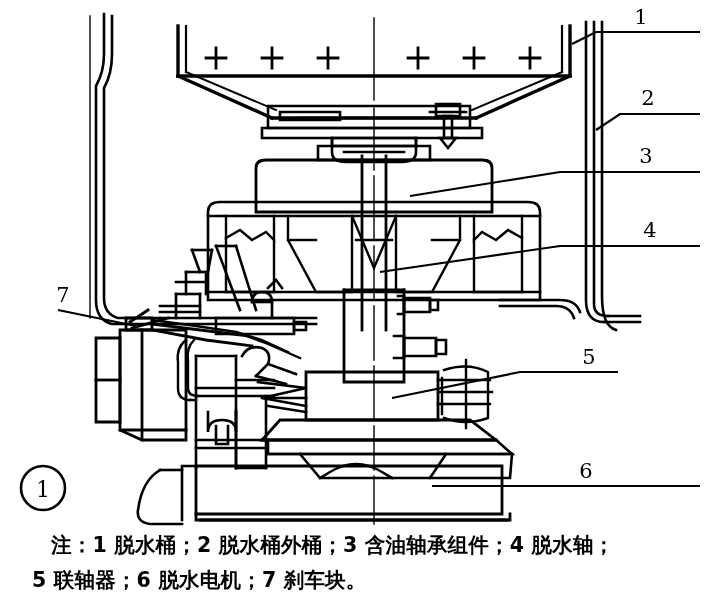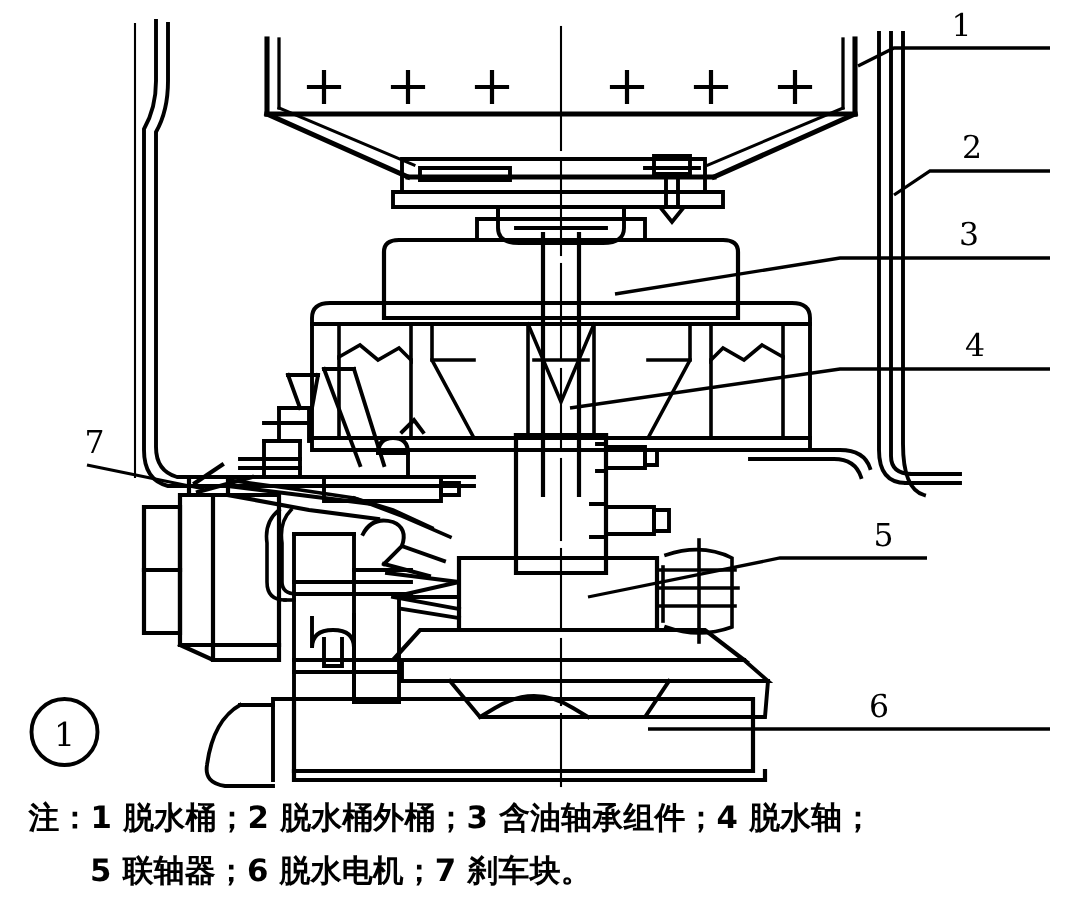--- a/index.html
+++ b/index.html
@@ -20,22 +20,22 @@
     font-family:"DejaVu Serif","Liberation Serif",serif;
     font-size:22px;fill:#000;
   }
   #caption{
     position:absolute;left:0;top:528px;width:718px;
     font-family:"DejaVu Sans","Liberation Sans",sans-serif;
     font-size:20.5px;font-weight:700;line-height:35px;
     letter-spacing:.2px;
     color:#000;
   }
-  #caption .line1{padding-left:19px;white-space:nowrap;}
-  #caption .line2{padding-left:60px;white-space:nowrap;}
+  #caption .line1{padding-left:8px;white-space:nowrap;margin-left:43px;}
+  #caption .line2{padding-left:32px;white-space:nowrap;}
 </style>
 </head>
 <body>
 
 <div id="figure">
 <svg width="718" height="530" viewBox="0 0 718 530" xmlns="http://www.w3.org/2000/svg">
 
   <g fill="none" stroke="#000" stroke-linecap="square" stroke-linejoin="miter">
 
     <g stroke-width="1.4" stroke-dasharray="none">

